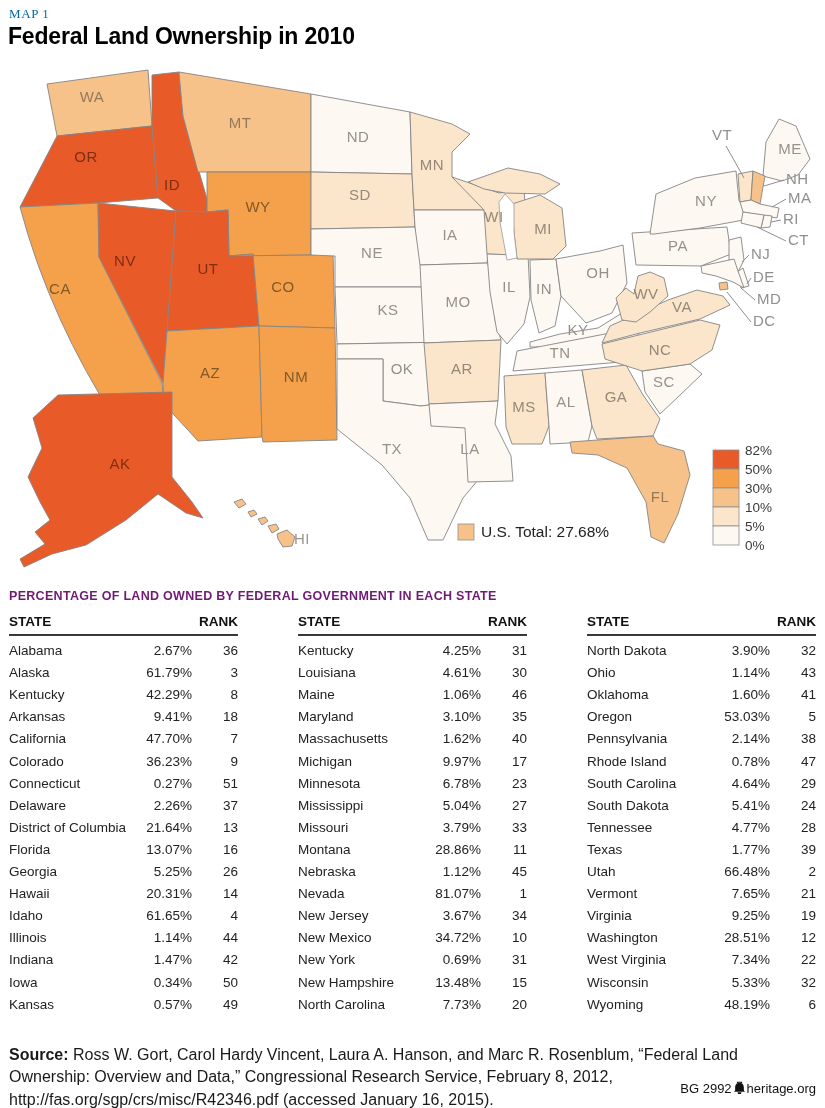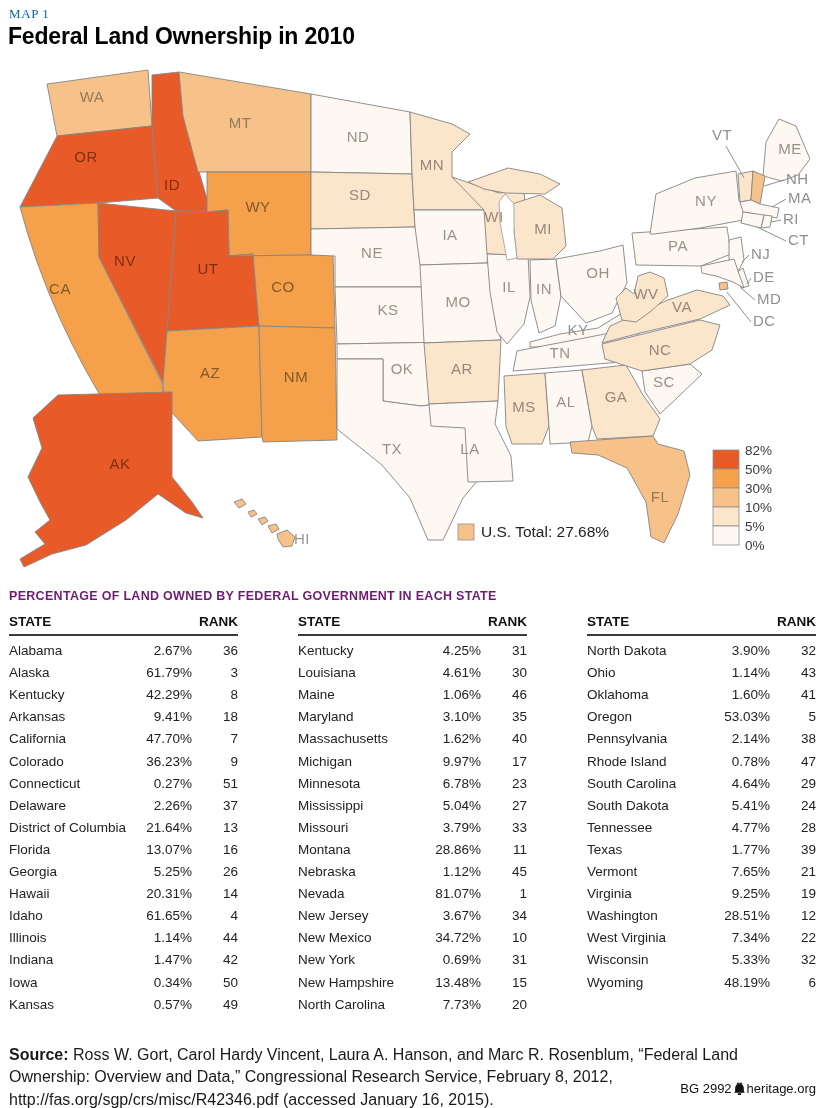--- a/index.html
+++ b/index.html
@@ -18,21 +18,21 @@
   .thead{display:flex;justify-content:space-between;font-weight:700;font-size:13.5px;
          padding:3px 0 5px;border-bottom:2px solid #3a3a3a;color:#111;}
   .trow{display:flex;height:22.1px;align-items:flex-end;font-size:13.5px;color:#222;}
   .t-state{flex:1;white-space:nowrap;overflow:hidden;}
   .t-pct{width:62px;text-align:right;}
   .t-rank{width:46px;text-align:right;}
   .footer{position:absolute;top:1044px;left:9px;width:806px;font-size:16px;
           line-height:1.4;color:#1a1a1a;}
   .footer b{font-weight:700;}
   .brandline{position:absolute;top:1081px;right:9px;font-size:13px;color:#111;
-             display:flex;align-items:center;}
+             display:flex;}
   .bell{width:15px;height:14px;display:inline-block;}
 </style>
 </head>
 <body>
 
 <div class="kicker">MAP 1</div>
 <div class="title">Federal Land Ownership in 2010</div>
 
 <svg id="mapsvg" width="825" height="522" viewBox="0 0 825 522">
   <g id="g-states">
@@ -407,20 +407,25 @@
         <span class="t-state">Tennessee</span>
         <span class="t-pct">4.77%</span>
         <span class="t-rank">28</span>
       </div>
       <div class="trow">
         <span class="t-state">Texas</span>
         <span class="t-pct">1.77%</span>
         <span class="t-rank">39</span>
       </div>
       <div class="trow">
+        <span class="t-state">Utah</span>
+        <span class="t-pct">66.48%</span>
+        <span class="t-rank">2</span>
+      </div>
+      <div class="trow">
         <span class="t-state">Vermont</span>
         <span class="t-pct">7.65%</span>
         <span class="t-rank">21</span>
       </div>
       <div class="trow">
         <span class="t-state">Virginia</span>
         <span class="t-pct">9.25%</span>
         <span class="t-rank">19</span>
       </div>
       <div class="trow">

